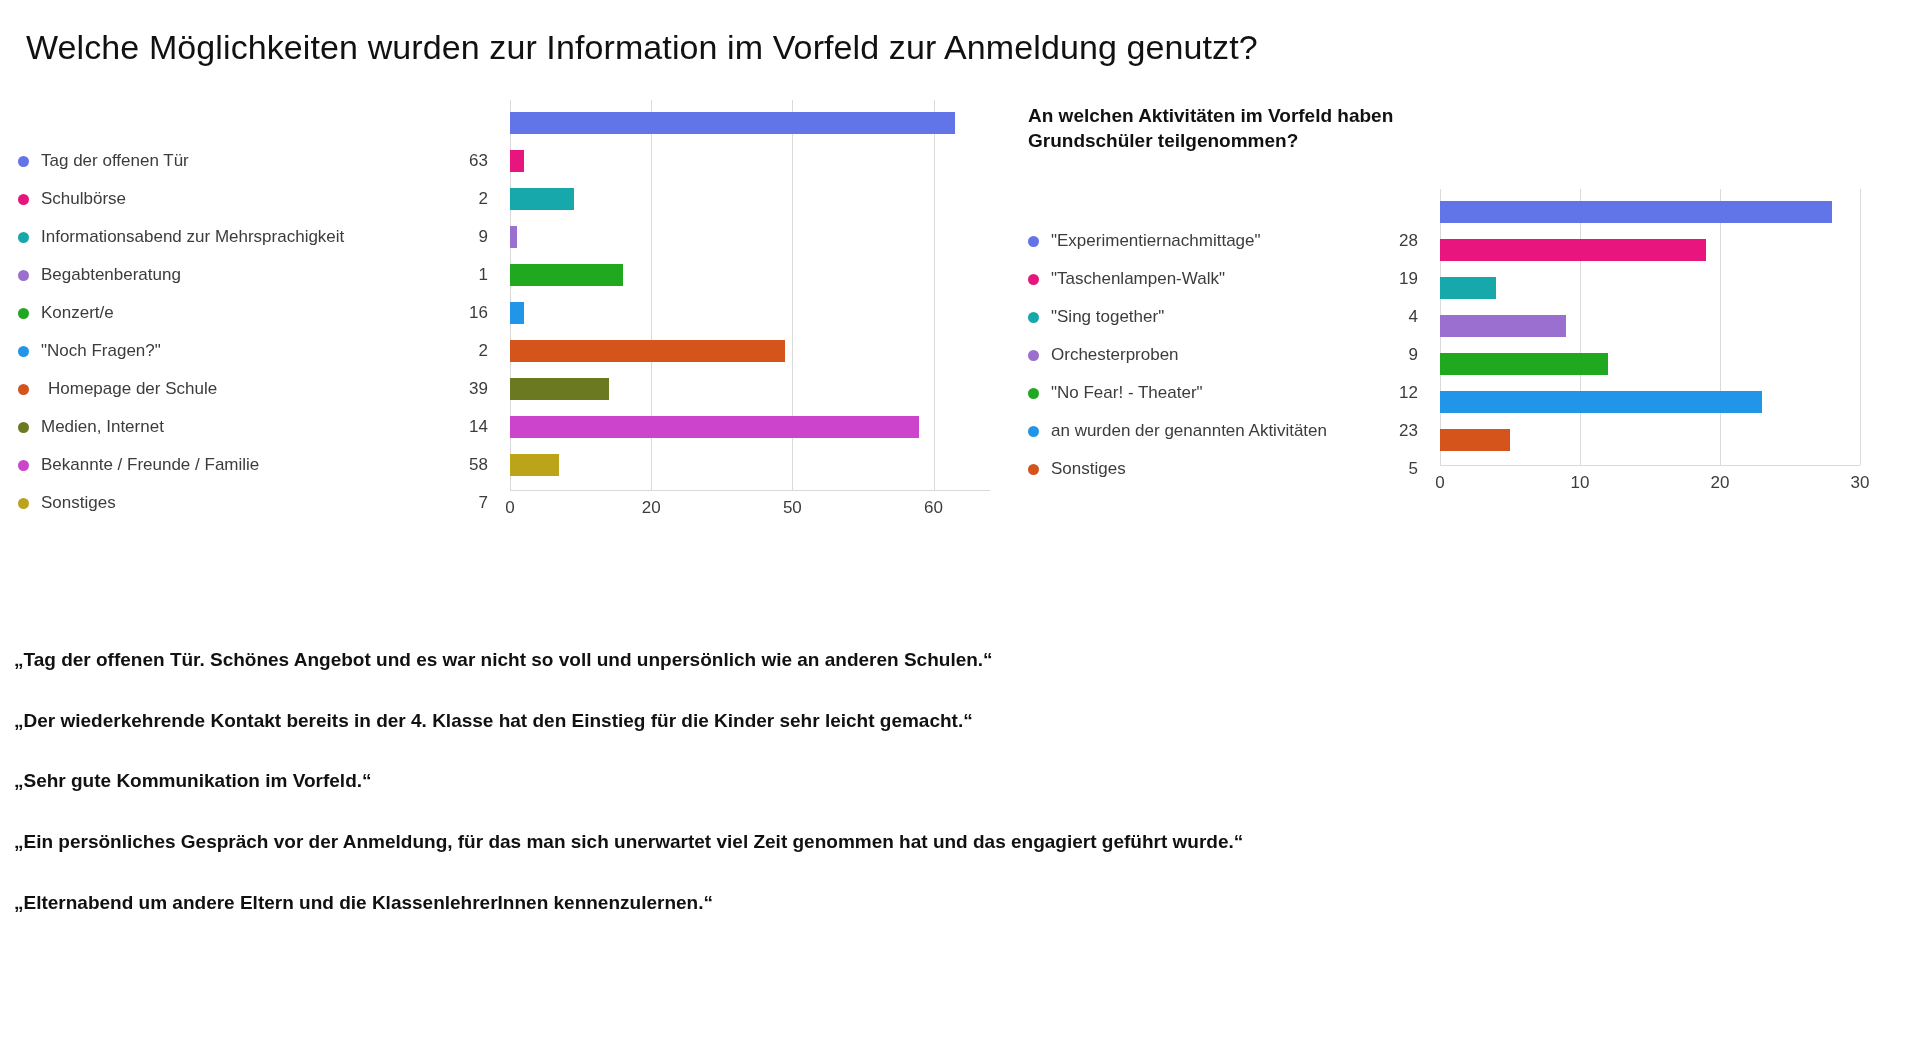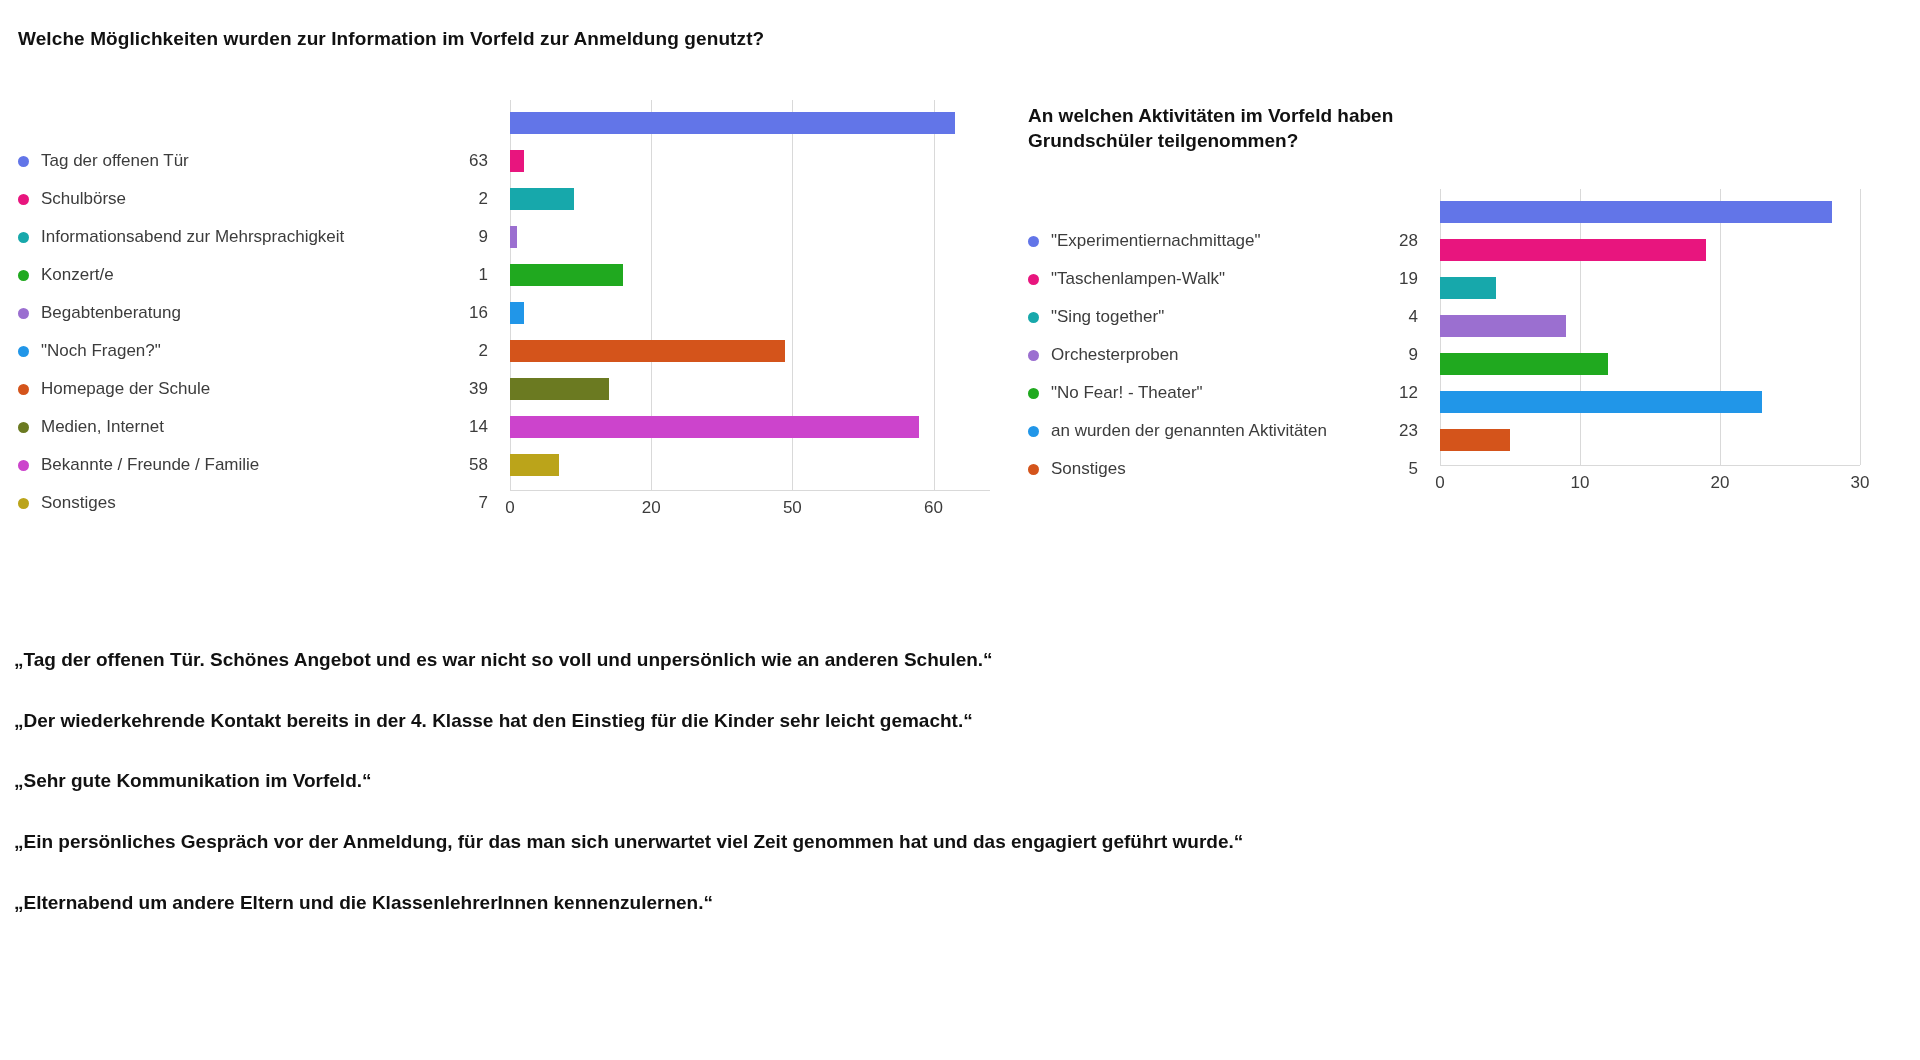--- a/index.html
+++ b/index.html
@@ -15,24 +15,24 @@
     position: relative;
     overflow: hidden;
   }
   .page {
     position: relative;
     width: 1920px;
     height: 1060px;
   }
   .main-title {
     position: absolute;
-    left: 18px;
+    left: 26px;
     top: 28px;
-    font-size: 19px;
-    font-weight: bold;
+    font-size: 34px;
+    font-weight: normal;
     color: #111111;
     letter-spacing: 0.1px;
   }
 
   
   .chart-block {
     position: absolute;
   }
   .chart-title {
     font-size: 19px;
@@ -146,32 +146,32 @@
           </div>
           <div class="legend-row" style="height: 38px;">
             <span class="legend-dot" style="background: rgb(232, 21, 126);"></span>
             <span class="legend-label">Schulbörse</span>
           </div>
           <div class="legend-row" style="height: 38px;">
             <span class="legend-dot" style="background: rgb(23, 168, 171);"></span>
             <span class="legend-label">Informationsabend zur Mehrsprachigkeit</span>
           </div>
           <div class="legend-row" style="height: 38px;">
+            <span class="legend-dot" style="background: rgb(155, 111, 208);"></span>
+            <span class="legend-label">Begabtenberatung</span>
+          </div>
+          <div class="legend-row" style="height: 38px;">
             <span class="legend-dot" style="background: rgb(32, 169, 31);"></span>
             <span class="legend-label">Konzert/e</span>
           </div>
           <div class="legend-row" style="height: 38px;">
-            <span class="legend-dot" style="background: rgb(155, 111, 208);"></span>
-            <span class="legend-label">Begabtenberatung</span>
-          </div>
-          <div class="legend-row" style="height: 38px;">
             <span class="legend-dot" style="background: rgb(33, 150, 232);"></span>
             <span class="legend-label">"Noch Fragen?"</span>
           </div>
-          <div class="legend-row" style="height: 38px;">
+          <div class="legend-row" style="height: 38px; gap: 7px;">
             <span class="legend-dot" style="background: rgb(212, 84, 27);"></span>
             <span class="legend-label">Homepage der Schule</span>
           </div>
           <div class="legend-row" style="height: 38px;">
             <span class="legend-dot" style="background: rgb(107, 122, 33);"></span>
             <span class="legend-label">Medien, Internet</span>
           </div>
           <div class="legend-row" style="height: 38px;">
             <span class="legend-dot" style="background: rgb(204, 68, 204);"></span>
             <span class="legend-label">Bekannte / Freunde / Familie</span>

